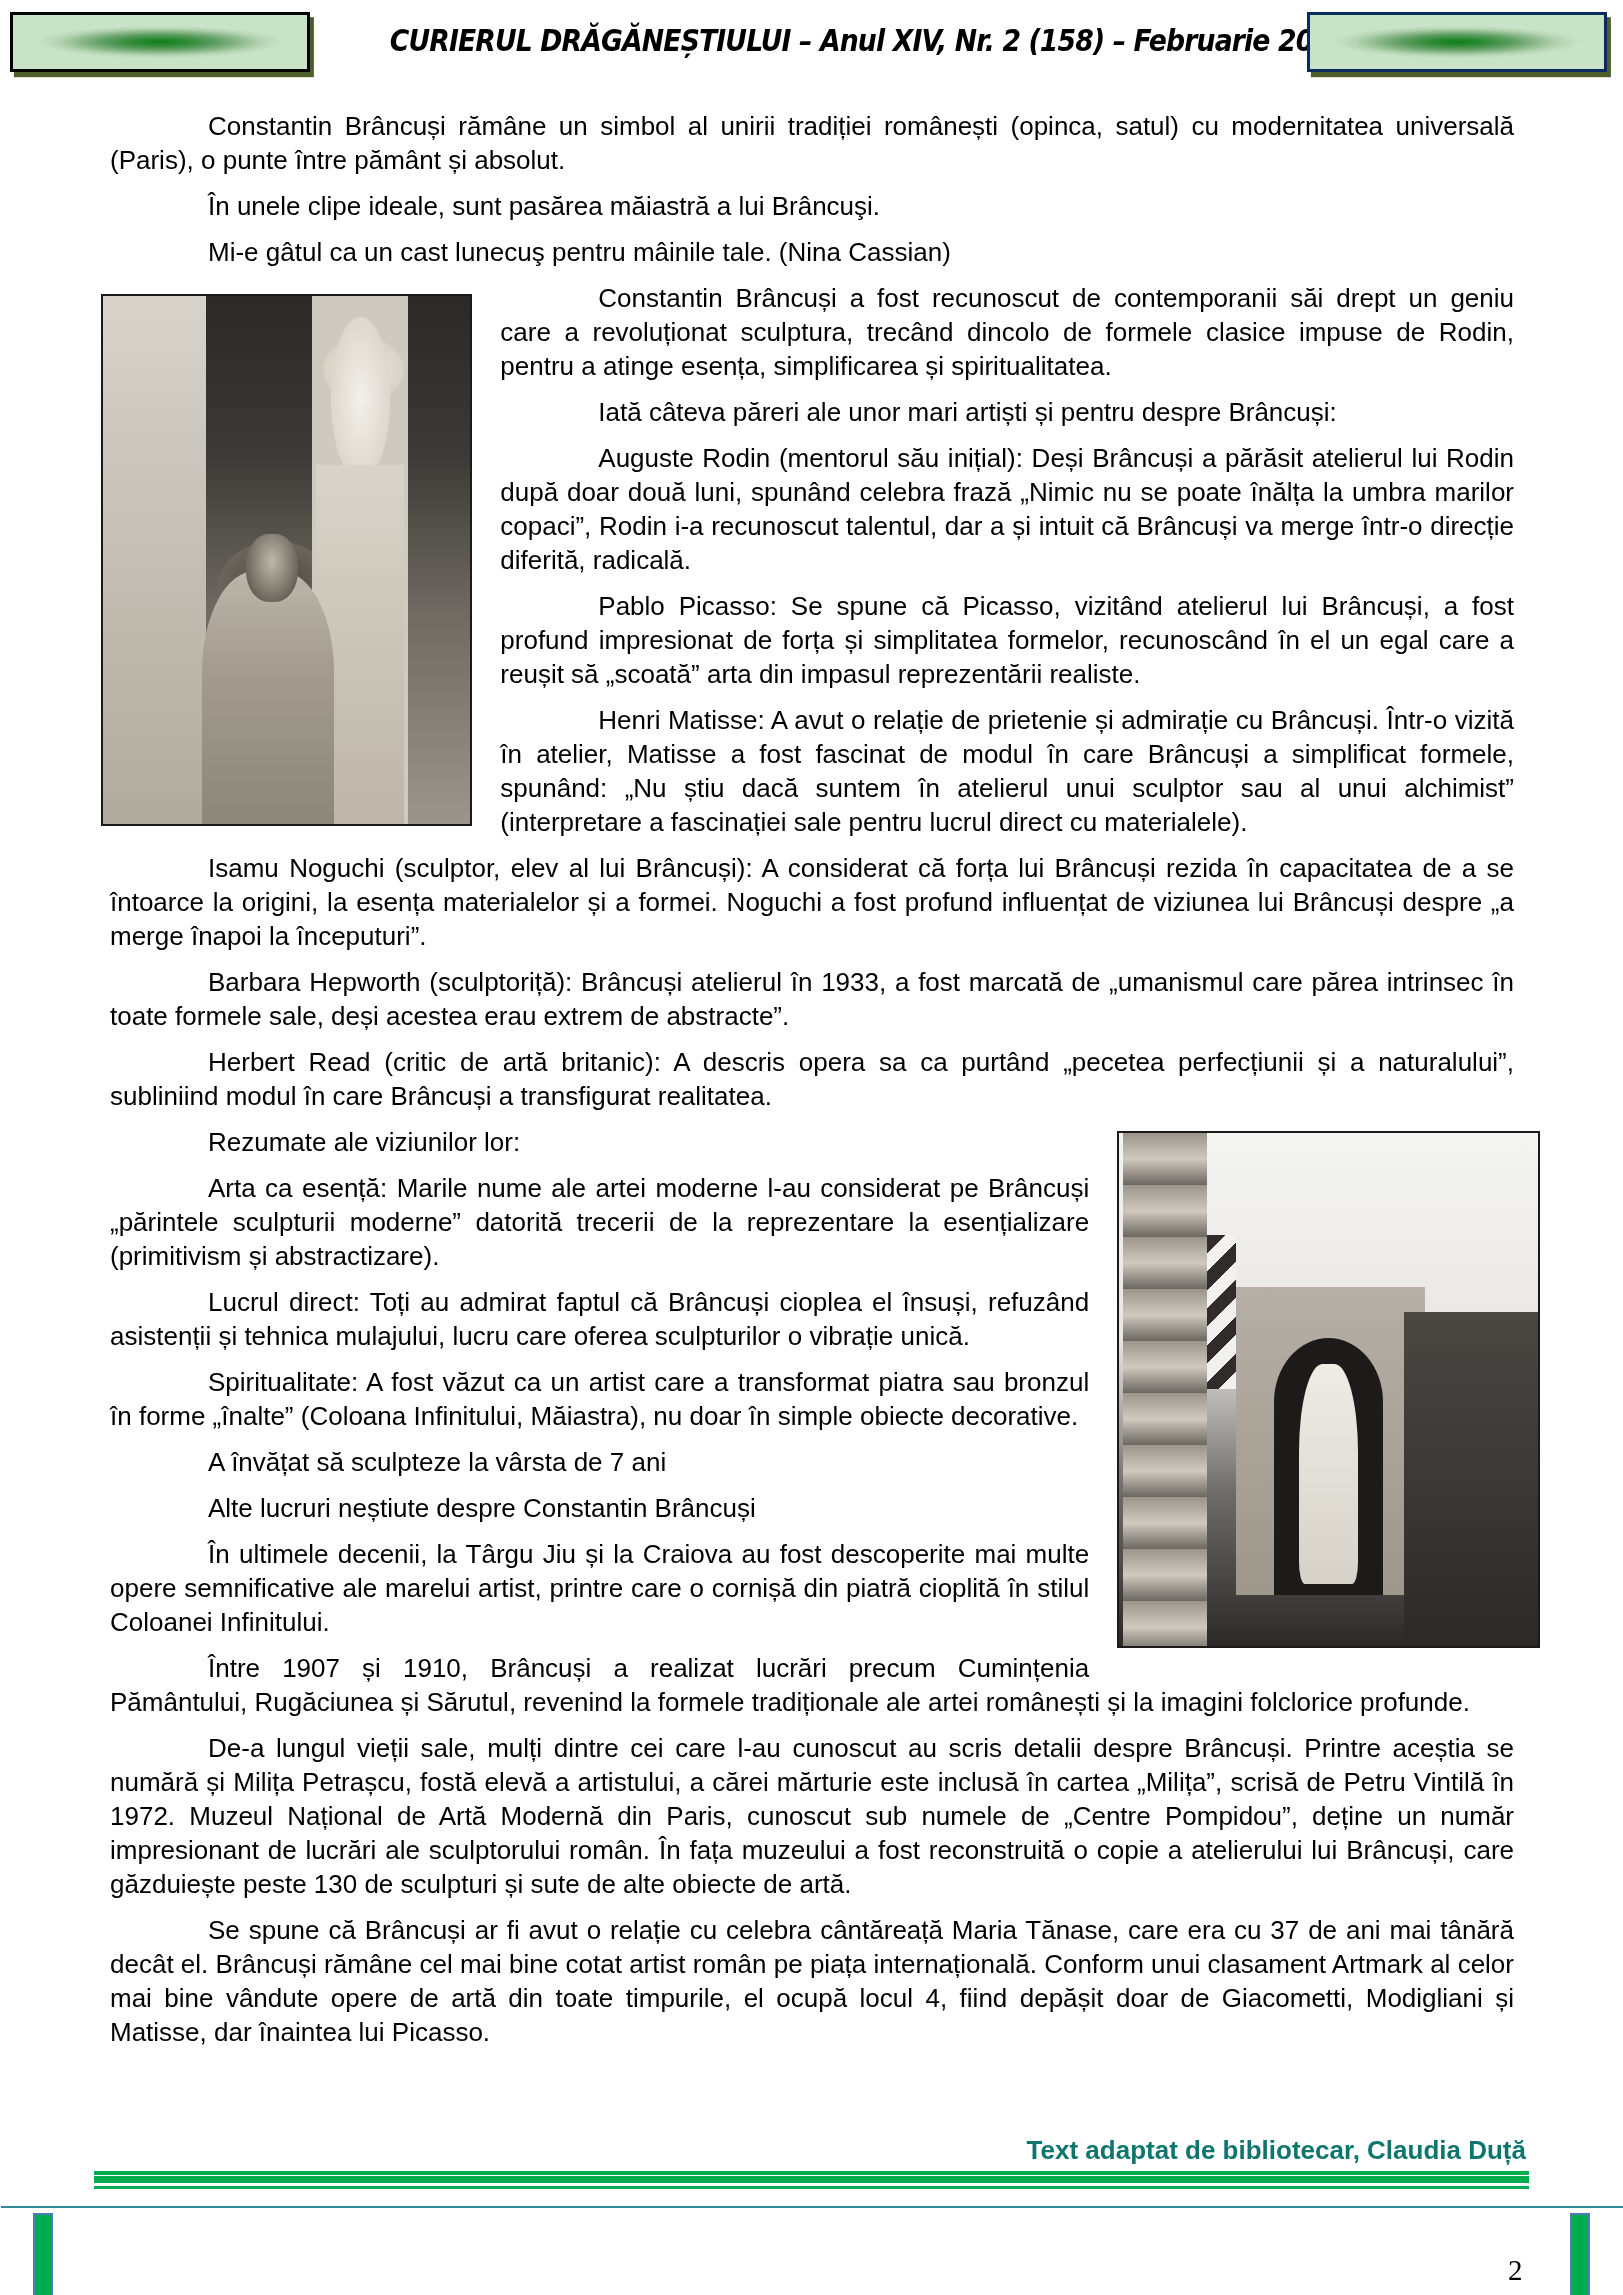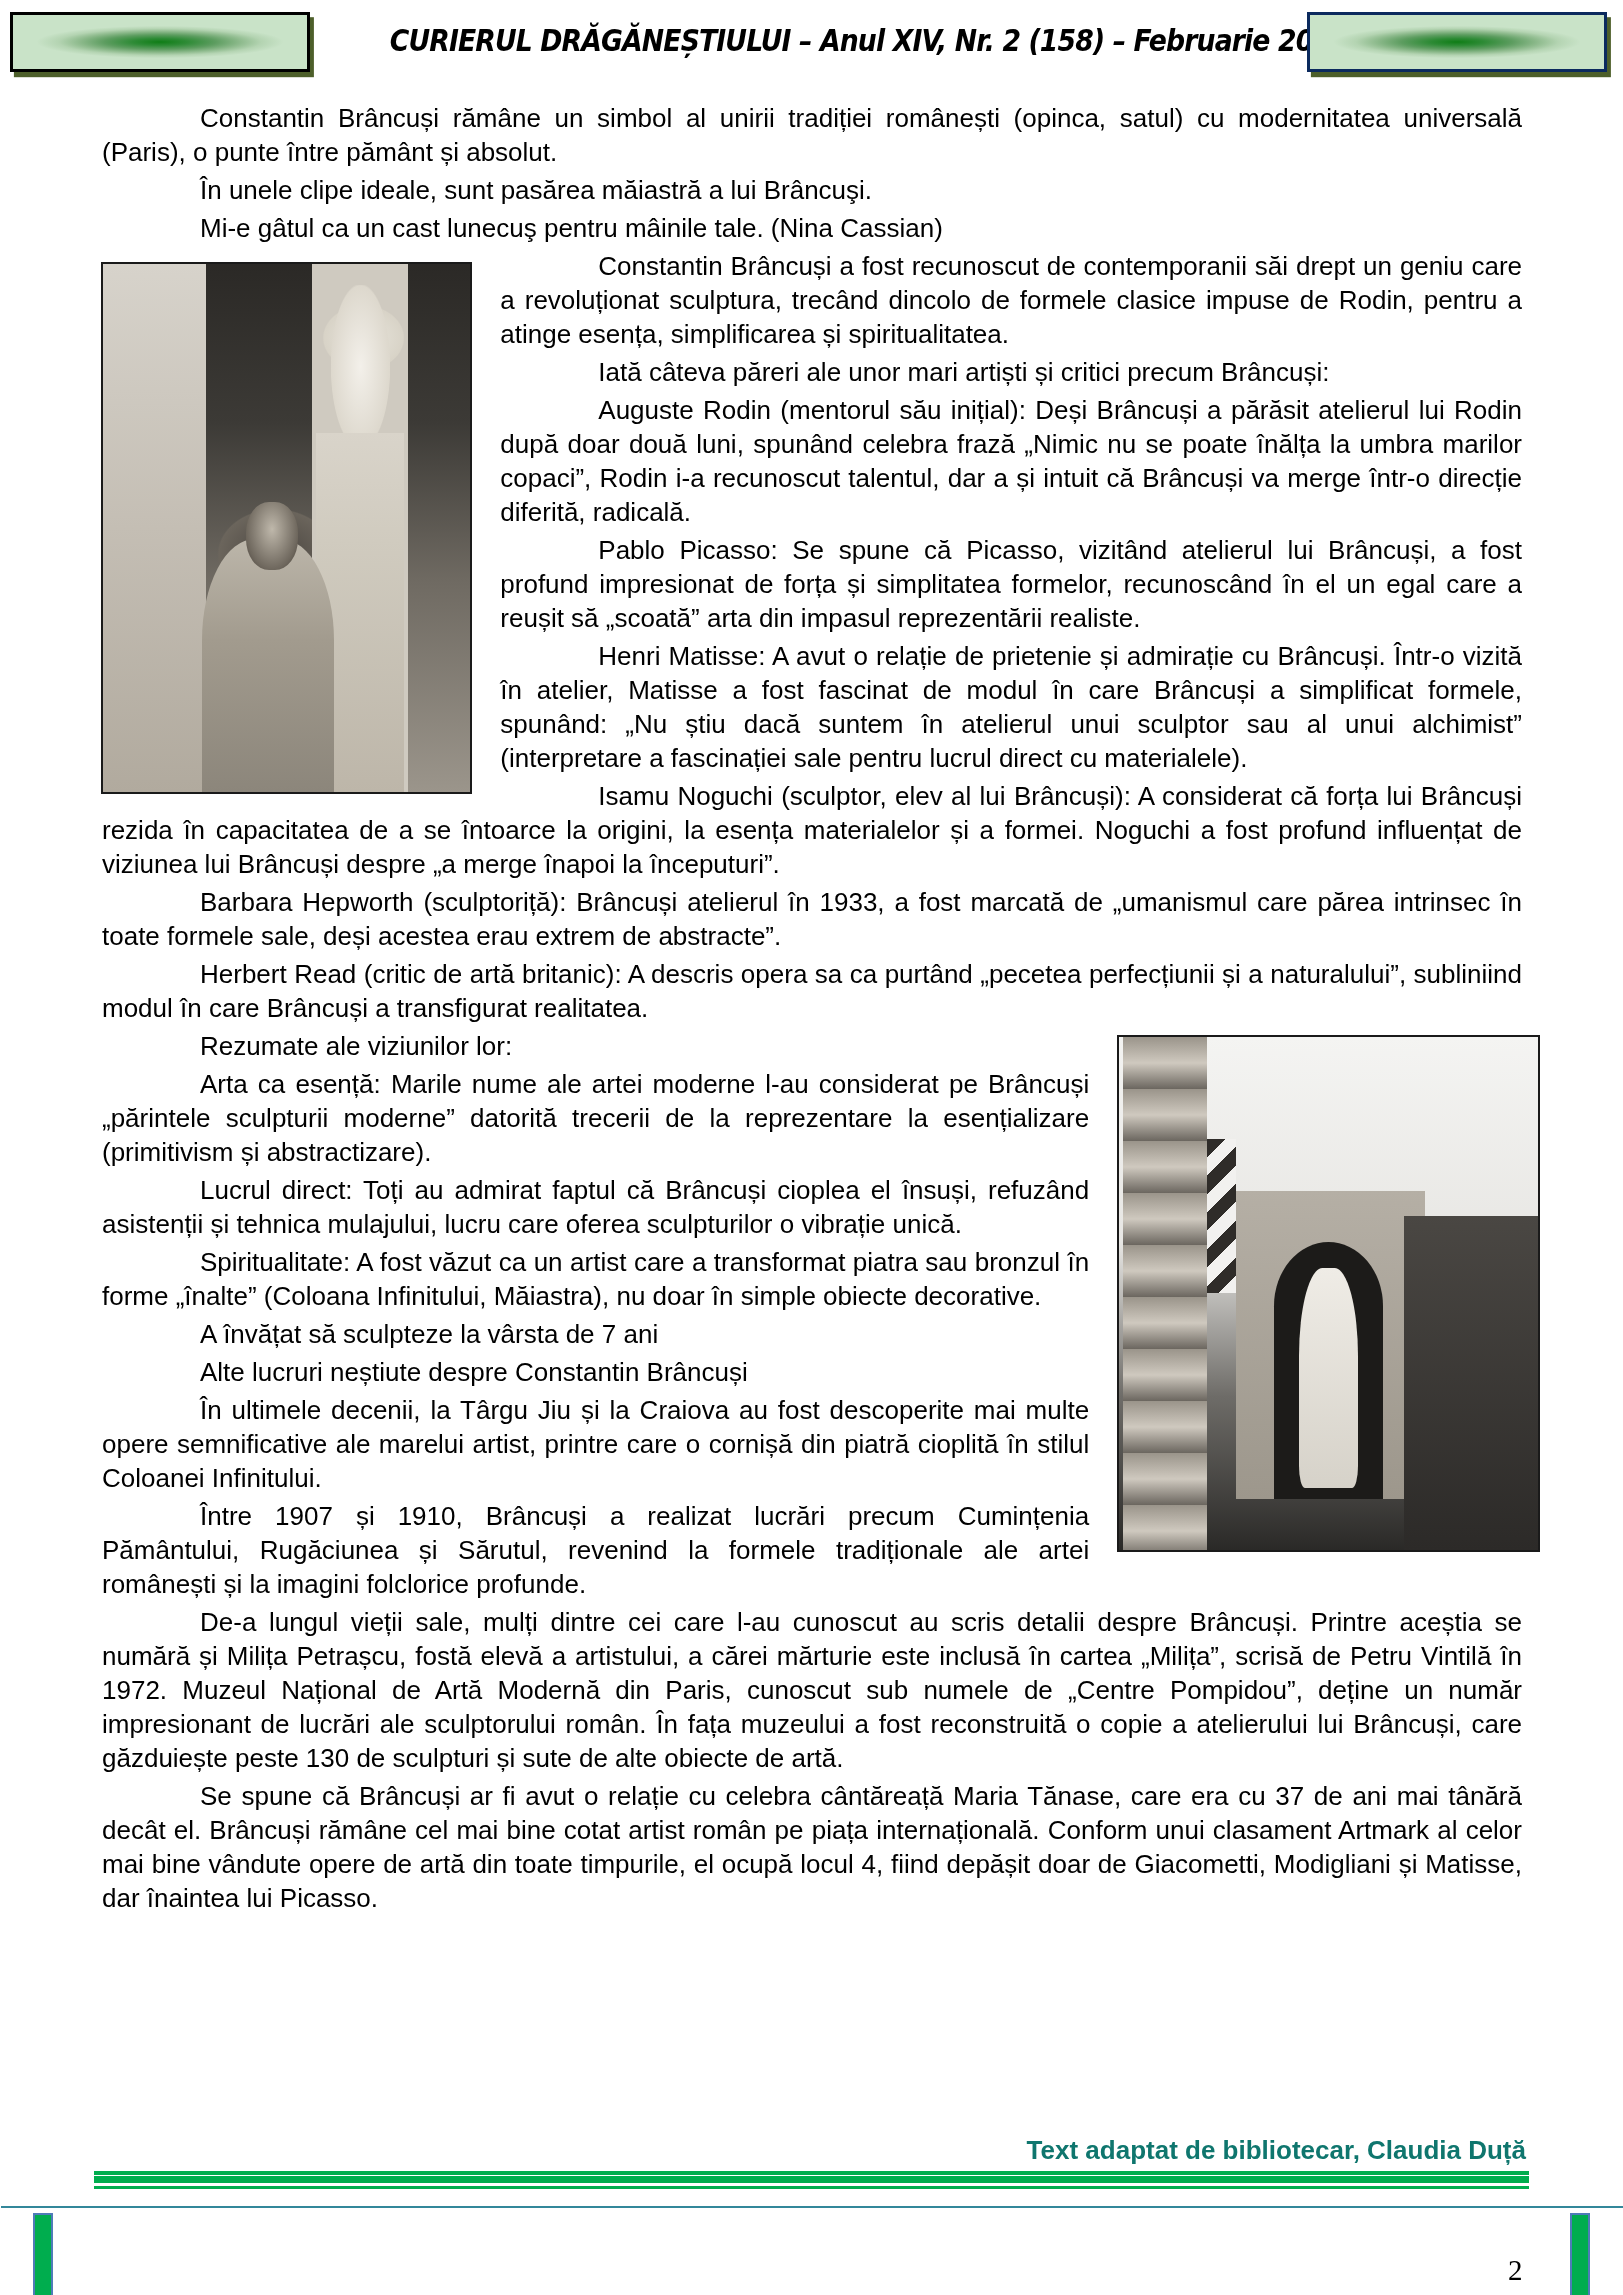--- a/index.html
+++ b/index.html
@@ -23,21 +23,21 @@
     font-size: 31px; letter-spacing: -1px; color: #000; white-space: nowrap;
     transform: scaleX(0.86); transform-origin: center;
   }
 
   
   .article {
     position: absolute; left: 98px; top: 97px; width: 1428px;
     font-family: "Liberation Sans", sans-serif; font-size: 26px; line-height: 34px;
     color: #000; text-align: justify;
   }
-  .article p { margin: 4px; text-indent: 98px; }
+  .article p { margin: 12px; text-indent: 98px; }
 
   .photo {
     box-sizing: border-box; border: 2px solid #1a1a1a; overflow: hidden; position: relative;
   }
   .photo1 {
     float: left; width: 371px; height: 532px; margin: 13px 28px 6.5px 3.3px;
     background:
       radial-gradient(ellipse 18% 10% at 71% 14%, #e9e6dd 0%, #d8d3c7 60%, transparent 62%),
       linear-gradient(90deg, transparent 57%, #cfcac0 57%, #cfcac0 83%, transparent 83%) 0 0 / 100% 100% no-repeat,
       radial-gradient(ellipse 22% 12% at 47% 55%, #4a4540 0%, #6b655c 70%, transparent 72%),
@@ -132,21 +132,21 @@
 
   <div class="photo photo1">
     <div class="ph-relief"></div>
     <div class="ph-column"></div>
     <div class="ph-bird"></div>
     <div class="ph-person"></div>
     <div class="ph-head"></div>
   </div>
 
   <p>Constantin Brâncuși a fost recunoscut de contemporanii săi drept un geniu care a revoluționat sculptura, trecând dincolo de formele clasice impuse de Rodin, pentru a atinge esența, simplificarea și spiritualitatea.</p>
-  <p>Iată câteva păreri ale unor mari artiști și critici precum Brâncuși:</p>
+  <p>Iată câteva păreri ale unor mari artiști și pentru despre Brâncuși:</p>
   <p>Auguste Rodin (mentorul său inițial): Deși Brâncuși a părăsit atelierul lui Rodin după doar două luni, spunând celebra frază „Nimic nu se poate înălța la umbra marilor copaci”, Rodin i-a recunoscut talentul, dar a și intuit că Brâncuși va merge într-o direcție diferită, radicală.</p>
   <p>Pablo Picasso: Se spune că Picasso, vizitând atelierul lui Brâncuși, a fost profund impresionat de forța și simplitatea formelor, recunoscând în el un egal care a reușit să „scoată” arta din impasul reprezentării realiste.</p>
   <p>Henri Matisse: A avut o relație de prietenie și admirație cu Brâncuși. Într-o vizită în atelier, Matisse a fost fascinat de modul în care Brâncuși a simplificat formele, spunând: „Nu știu dacă suntem în atelierul unui sculptor sau al unui alchimist” (interpretare a fascinației sale pentru lucrul direct cu materialele).</p>
   <p>Isamu Noguchi (sculptor, elev al lui Brâncuși): A considerat că forța lui Brâncuși rezida în capacitatea de a se întoarce la origini, la esența materialelor și a formei. Noguchi a fost profund influențat de viziunea lui Brâncuși despre „a merge înapoi la începuturi”.</p>
   <p>Barbara Hepworth (sculptoriță): Brâncuși atelierul în 1933, a fost marcată de „umanismul care părea intrinsec în toate formele sale, deși acestea erau extrem de abstracte”.</p>
   <p>Herbert Read (critic de artă britanic): A descris opera sa ca purtând „pecetea perfecțiunii și a naturalului”, subliniind modul în care Brâncuși a transfigurat realitatea.</p>
 
   <div class="photo photo2">
     <div class="ph-arch"></div>
     <div class="ph-door"></div>

